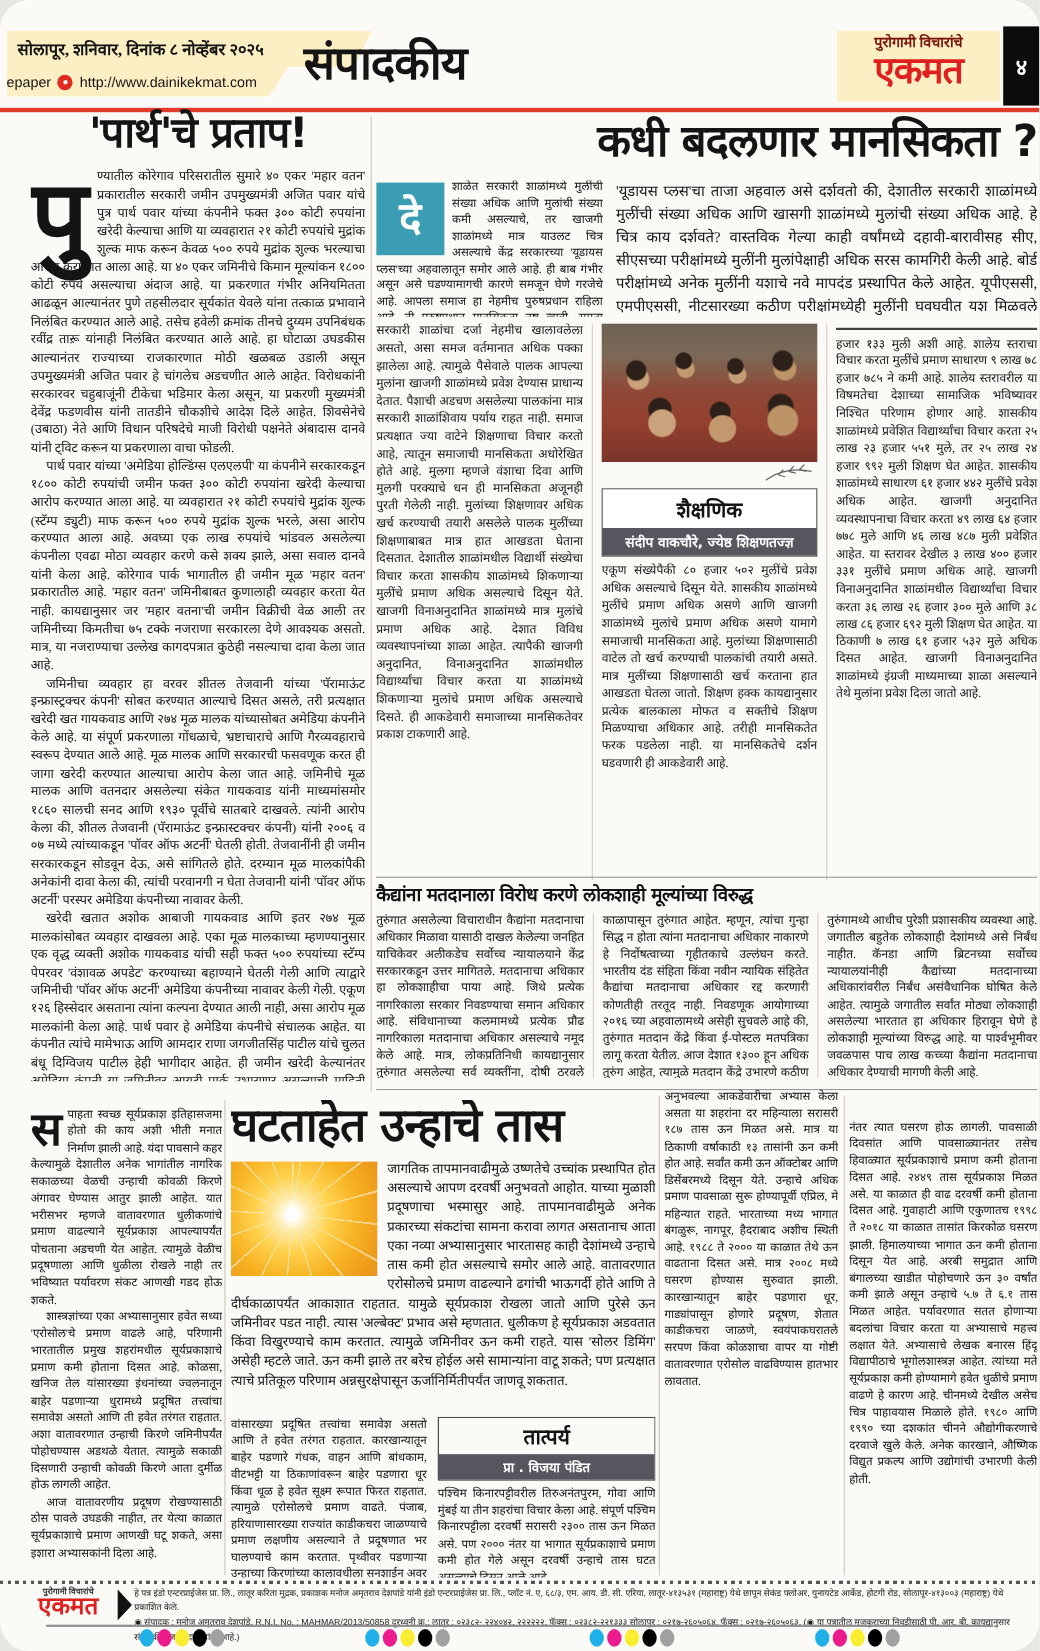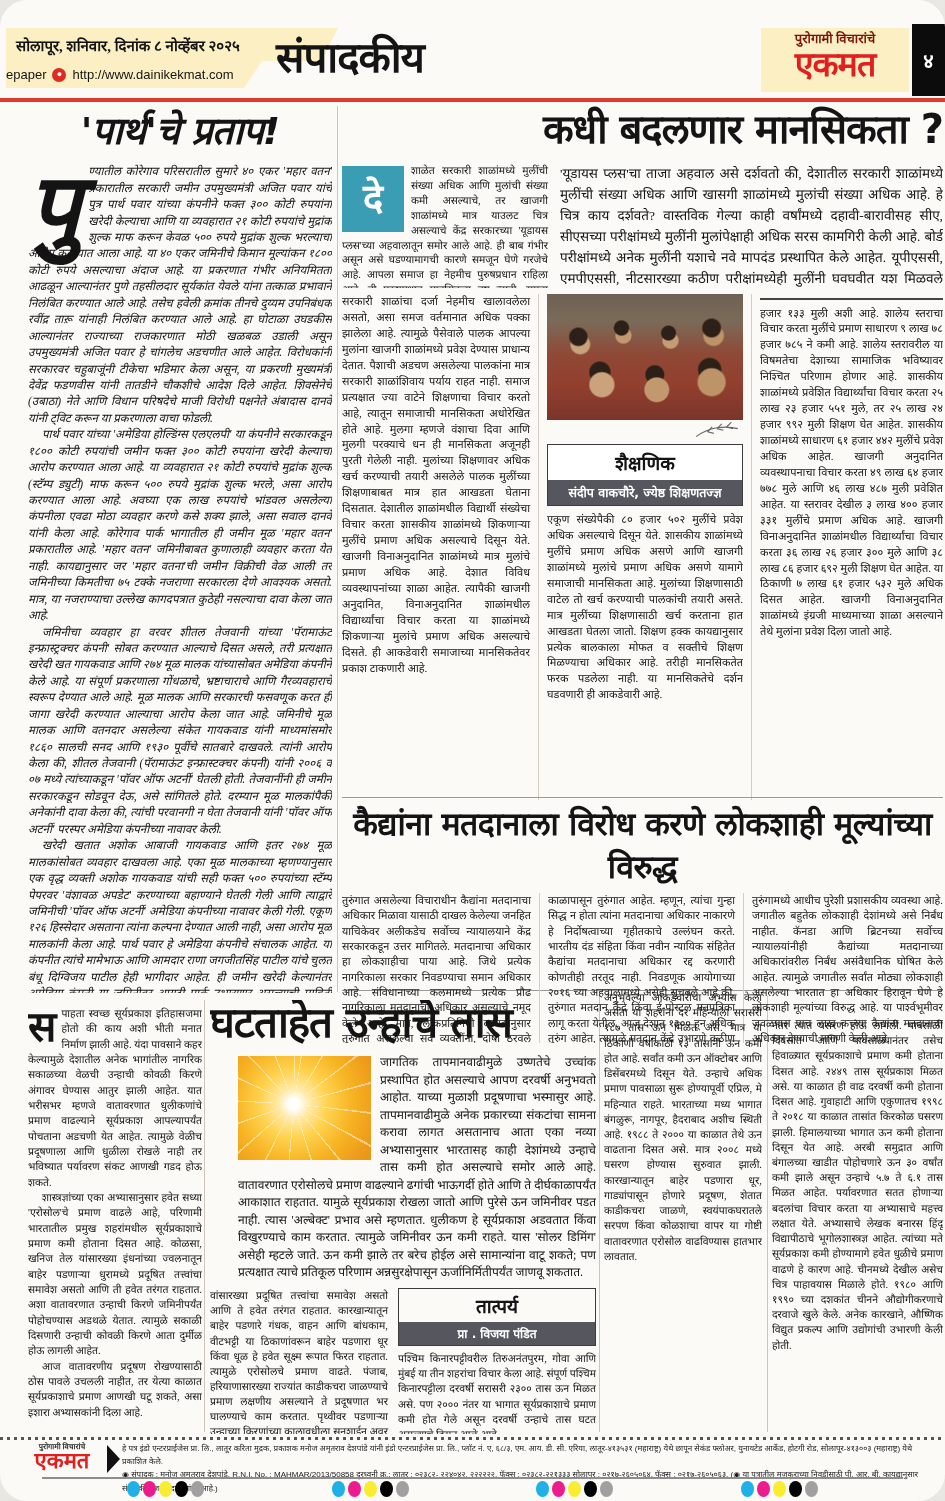--- a/index.html
+++ b/index.html
@@ -33,21 +33,21 @@
     color:#fff; display:flex; align-items:center; justify-content:center; font-size:20px; font-weight:bold; }
   .red-rule{ position:absolute; left:0; right:0; top:98px; height:4px; background:#e23b2e; }
 
   
   .just{ text-align:justify; }
   .para{ margin:0; text-indent:14px; }
   .para:first-child{ text-indent:0; }
   .vdiv{ position:absolute; width:1px; background:#cdc7ba; }
 
   
-  .a1{ position:absolute; left:28px; top:106px; width:304px;font-style:italic; }
+  .a1{ position:absolute; left:28px; top:96px; width:304px; }
   .a1-head{ font-family:"DejaVu Sans",sans-serif; font-size:38px; font-weight:800;
     text-align:center; line-height:1.35; margin:0 0 6px; letter-spacing:-1px; }
   .dcap-big{ float:left; font-size:92px; line-height:.8; font-weight:bold;
     padding:8px 8px 0 0; font-family:"DejaVu Sans",sans-serif; }
   .a1-body{ height:830px; overflow:hidden; font-size:11.5px; line-height:1.43; }
 
   .left-bottom{ position:absolute; left:28px; top:1006px; width:174px; height:426px;
     overflow:hidden; font-size:10.5px; line-height:1.46; }
   .dcap-med{ float:left; font-size:42px; line-height:.85; font-weight:bold;
     padding:3px 5px 0 0; font-family:"DejaVu Sans",sans-serif; }
@@ -89,33 +89,33 @@
   .credit-frame{ border:1.5px solid #3c3c3c; margin-top:2px; }
   .credit-title{ font-family:"DejaVu Sans",sans-serif; font-size:19px; font-weight:bold;
     text-align:center; padding:5px 0 4px; background:#fff; }
   .credit-bar{ background:#56565e; color:#fff; font-family:"DejaVu Sans",sans-serif;
     font-size:12.5px; font-weight:bold; text-align:center; padding:4px 2px; }
   .a2c2-text{ font-size:11px; line-height:1.45; margin-top:6px; height:260px; overflow:hidden; }
 
   
   .a3{ position:absolute; left:342px; top:797px; width:601px; height:194px;
     border-top:1px solid #9a9a9a; border-bottom:1px solid #9a9a9a; padding-top:3px; }
-  .a3-head{ font-family:"DejaVu Sans",sans-serif; font-size:32px; font-weight:800;
-    text-align:center; margin:0 0 6px; letter-spacing:-0.5px; }
+  .a3-head{ font-family:"DejaVu Sans",sans-serif; font-size:17px; font-weight:800;
+    margin:0 0 6px; letter-spacing:-0.5px; }
   .a3-cols{ display:flex; height:150px; overflow:hidden; }
   .a3 .col{ font-size:10.8px; line-height:1.42; }
   .a3c1{ width:197px; padding-right:8px; }
   .a3c2{ width:205px; padding:0 8px; border-left:1px solid #d4cec2; border-right:1px solid #d4cec2; }
   .a3c3{ flex:1; padding-left:8px; }
 
   
   .a4-main{ position:absolute; left:210px; top:1000px; width:386px; height:434px; overflow:hidden; }
   .a4-head{ font-family:"DejaVu Sans",sans-serif; font-size:42px; font-weight:800;
     margin:0 0 8px; line-height:1.1; letter-spacing:-1px; }
-  .a4-lead{ font-size:12px; line-height:1.46; height:228px; overflow:hidden;margin-left:28px; }
+  .a4-lead{ font-size:12px; line-height:1.46; height:228px; overflow:hidden; }
   .sun{ float:left; width:133px; height:104px; margin:2px 9px 3px 0; position:relative;
     background: radial-gradient(circle at 42% 46%, #ffffff 0 5%, #ffeaa9 16%, #ffd24e 36%, #f7b322 62%, #ee9c1b 86%, #e8931a 100%); }
   .sun::after{ content:""; position:absolute; inset:0;
     background: repeating-conic-gradient(from 8deg at 42% 46%, rgba(255,255,255,.45) 0 1.5deg, transparent 1.5deg 22deg); }
   .a4-sub{ display:flex; gap:10px; height:148px; overflow:hidden; margin-top:6px; }
   .a4-sub .s1{ width:178px; font-size:10.5px; line-height:1.44; }
   .a4-sub .s2{ flex:1; }
   .tat-frame{ border:1.5px solid #3c3c3c; }
   .tat-title{ font-family:"DejaVu Sans",sans-serif; font-size:19px; font-weight:bold;
     text-align:center; padding:4px 0 3px; }
@@ -182,21 +182,21 @@
           <p class="para">खरेदी खतात अशोक आबाजी गायकवाड आणि इतर २७४ मूळ मालकांसोबत व्यवहार दाखवला आहे. एका मूळ मालकाच्या म्हणण्यानुसार एक वृद्ध व्यक्ती अशोक गायकवाड यांची सही फक्त ५०० रुपयांच्या स्टॅम्प पेपरवर 'वंशावळ अपडेट' करण्याच्या बहाण्याने घेतली गेली आणि त्याद्वारे जमिनीची 'पॉवर ऑफ अटर्नी' अमेडिया कंपनीच्या नावावर केली गेली. एकूण १२६ हिस्सेदार असताना त्यांना कल्पना देण्यात आली नाही, असा आरोप मूळ मालकांनी केला आहे. पार्थ पवार हे अमेडिया कंपनीचे संचालक आहेत. या कंपनीत त्यांचे मामेभाऊ आणि आमदार राणा जगजीतसिंह पाटील यांचे चुलत बंधू दिग्विजय पाटील हेही भागीदार आहेत. ही जमीन खरेदी केल्यानंतर अमेडिया कंपनी या जमिनीवर आयटी पार्क उभारणार असल्याची माहिती समोर आली आहे. धक्कादायक बाब म्हणजे, जमीन खरेदी गैरव्यवहार प्रकरणी कारवाई झाली पाहिजे.</p>
         </div>
     </div>
   </div>
 
   <div class="left-bottom just">
     <span class="dcap-med">स</span>
     <div>
         <p class="para">पाहता स्वच्छ सूर्यप्रकाश इतिहासजमा होतो की काय अशी भीती मनात निर्माण झाली आहे. यंदा पावसाने कहर केल्यामुळे देशातील अनेक भागांतील नागरिक सकाळच्या वेळची उन्हाची कोवळी किरणे अंगावर घेण्यास आतुर झाली आहेत. यात भरीसभर म्हणजे वातावरणात धुलीकणांचे प्रमाण वाढल्याने सूर्यप्रकाश आपल्यापर्यंत पोचताना अडचणी येत आहेत. त्यामुळे वेळीच प्रदूषणाला आणि धुळीला रोखले नाही तर भविष्यात पर्यावरण संकट आणखी गडद होऊ शकते.</p>
         <p class="para">शास्त्रज्ञांच्या एका अभ्यासानुसार हवेत सध्या 'एरोसोल'चे प्रमाण वाढले आहे, परिणामी भारतातील प्रमुख शहरांमधील सूर्यप्रकाशाचे प्रमाण कमी होताना दिसत आहे. कोळसा, खनिज तेल यांसारख्या इंधनांच्या ज्वलनातून बाहेर पडणाऱ्या धुरामध्ये प्रदूषित तत्त्वांचा समावेश असतो आणि ती हवेत तरंगत राहतात. अशा वातावरणात उन्हाची किरणे जमिनीपर्यंत पोहोचण्यास अडथळे येतात. त्यामुळे सकाळी दिसणारी उन्हाची कोवळी किरणे आता दुर्मीळ होऊ लागली आहेत.</p>
-        <p class="para">आज वातावरणीय प्रदूषण रोखण्यासाठी ठोस पावले उचलली नाहीत, तर येत्या काळात सूर्यप्रकाशाचे प्रमाण आणखी घटू शकते, असा इशारा अभ्यासकांनी दिला आहे.</p>
+        <p class="para">आज वातावरणीय प्रदूषण रोखण्यासाठी ठोस पावले उघडकी नाहीत, तर येत्या काळात सूर्यप्रकाशाचे प्रमाण आणखी घटू शकते, असा इशारा अभ्यासकांनी दिला आहे.</p>
       </div>
   </div>
 
   <div class="a2">
     <h1 class="a2-head">कधी बदलणार मानसिकता ?</h1>
     <div class="a2-intro">
       <div class="intro-left just">
         <span class="dcap-teal">दे</span>
         <span>शाळेत सरकारी शाळांमध्ये मुलींची संख्या अधिक आणि मुलांची संख्या कमी असल्याचे, तर खाजगी शाळांमध्ये मात्र याउलट चित्र असल्याचे केंद्र सरकारच्या 'यूडायस प्लस'च्या अहवालातून समोर आले आहे. ही बाब गंभीर असून असे घडण्यामागची कारणे समजून घेणे गरजेचे आहे. आपला समाज हा नेहमीच पुरुषप्रधान राहिला आहे. ती पुरुषप्रधान मानसिकता नष्ट व्हावी, समता प्रस्थापित व्हावी याकरिता शिक्षणातून मूल्यांचा विचार पेरला जाण्याची अपेक्षा आहे. मात्र आज शिक्षणातच विषमता अधोरेखित होऊ लागली असल्याचे आपणास अनुभवास येते आहे.</span>
       </div>

